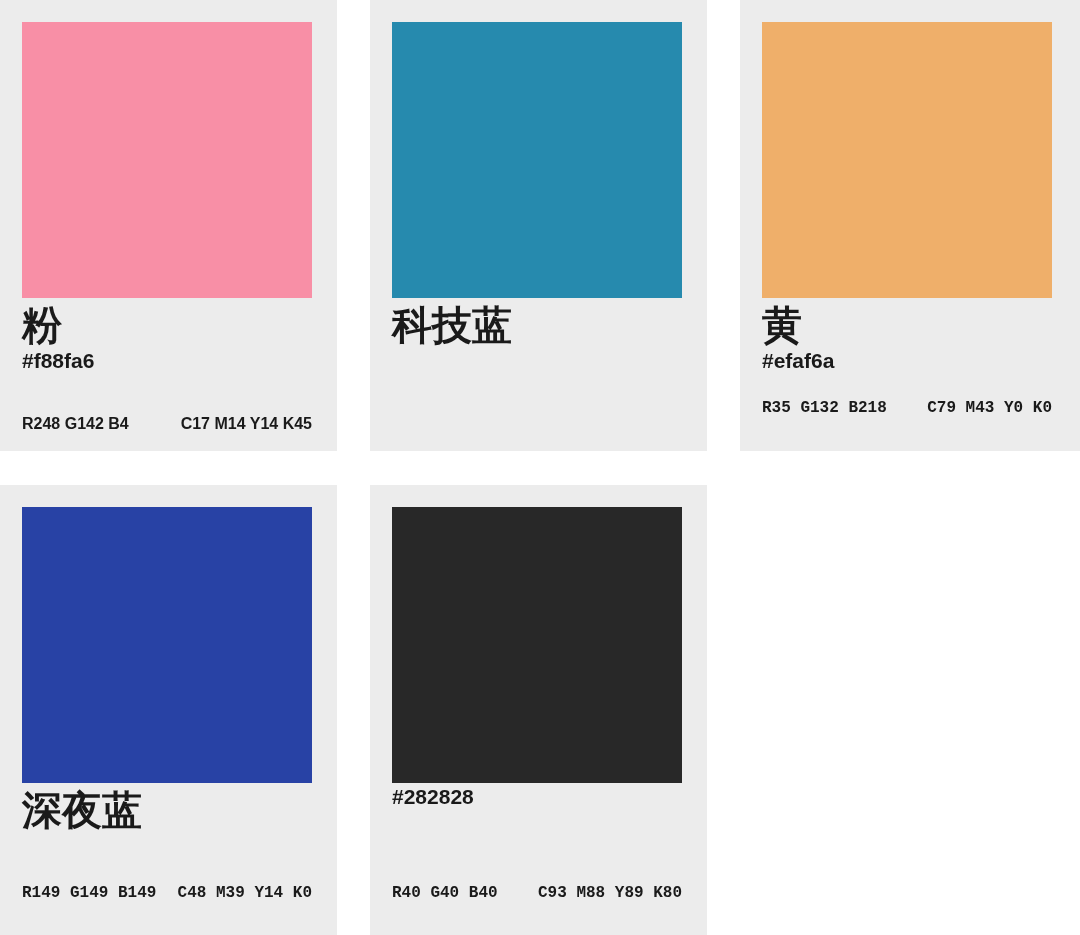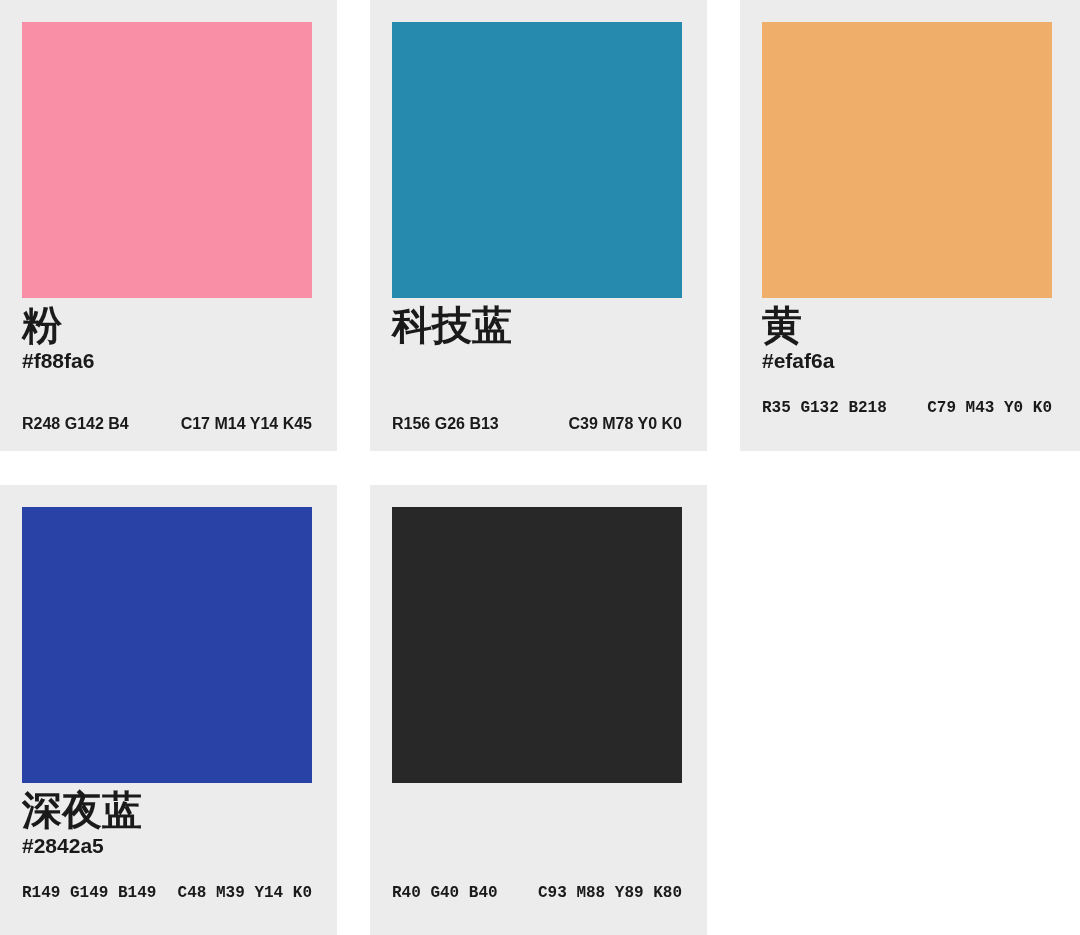--- a/index.html
+++ b/index.html
@@ -96,47 +96,43 @@
     <div class="card-values">
       <span class="val">R248 G142 B4</span>
       <span class="val">C17 M14 Y14 K45</span>
     </div>
   </div>
 
 
   <div class="color-card row-1">
     <div class="swatch" style="background-color: rgb(38, 138, 174);"></div>
     <div class="card-title">科技蓝</div>
-    <div class="card-values">
-      <span class="val">R156 G26 B13</span>
-      <span class="val">C39 M78 Y0 K0</span>
-    </div>
   </div>
 
   <div class="color-card row-2">
     <div class="swatch" style="background-color: rgb(239, 175, 106);"></div>
     <div class="card-title">黄</div>
     <div class="card-hex">#efaf6a</div>
     <div class="card-values">
       <span class="val">R35 G132 B218</span>
       <span class="val">C79 M43 Y0 K0</span>
     </div>
   </div>
 
   <div class="color-card row-2">
     <div class="swatch" style="background-color: rgb(40, 66, 165);"></div>
     <div class="card-title">深夜蓝</div>
-    <div class="card-hex">#2842a5</div>
     <div class="card-values">
       <span class="val">R149 G149 B149</span>
       <span class="val">C48 M39 Y14 K0</span>
     </div>
   </div>
 
   <div class="color-card row-2">
     <div class="swatch" style="background-color: rgb(40, 40, 40);"></div>
+    <div class="card-hex">#282828</div>
     <div class="card-values">
       <span class="val">R40 G40 B40</span>
       <span class="val">C93 M88 Y89 K80</span>
     </div>
   </div>
 
 </div>
 
 </body></html>

